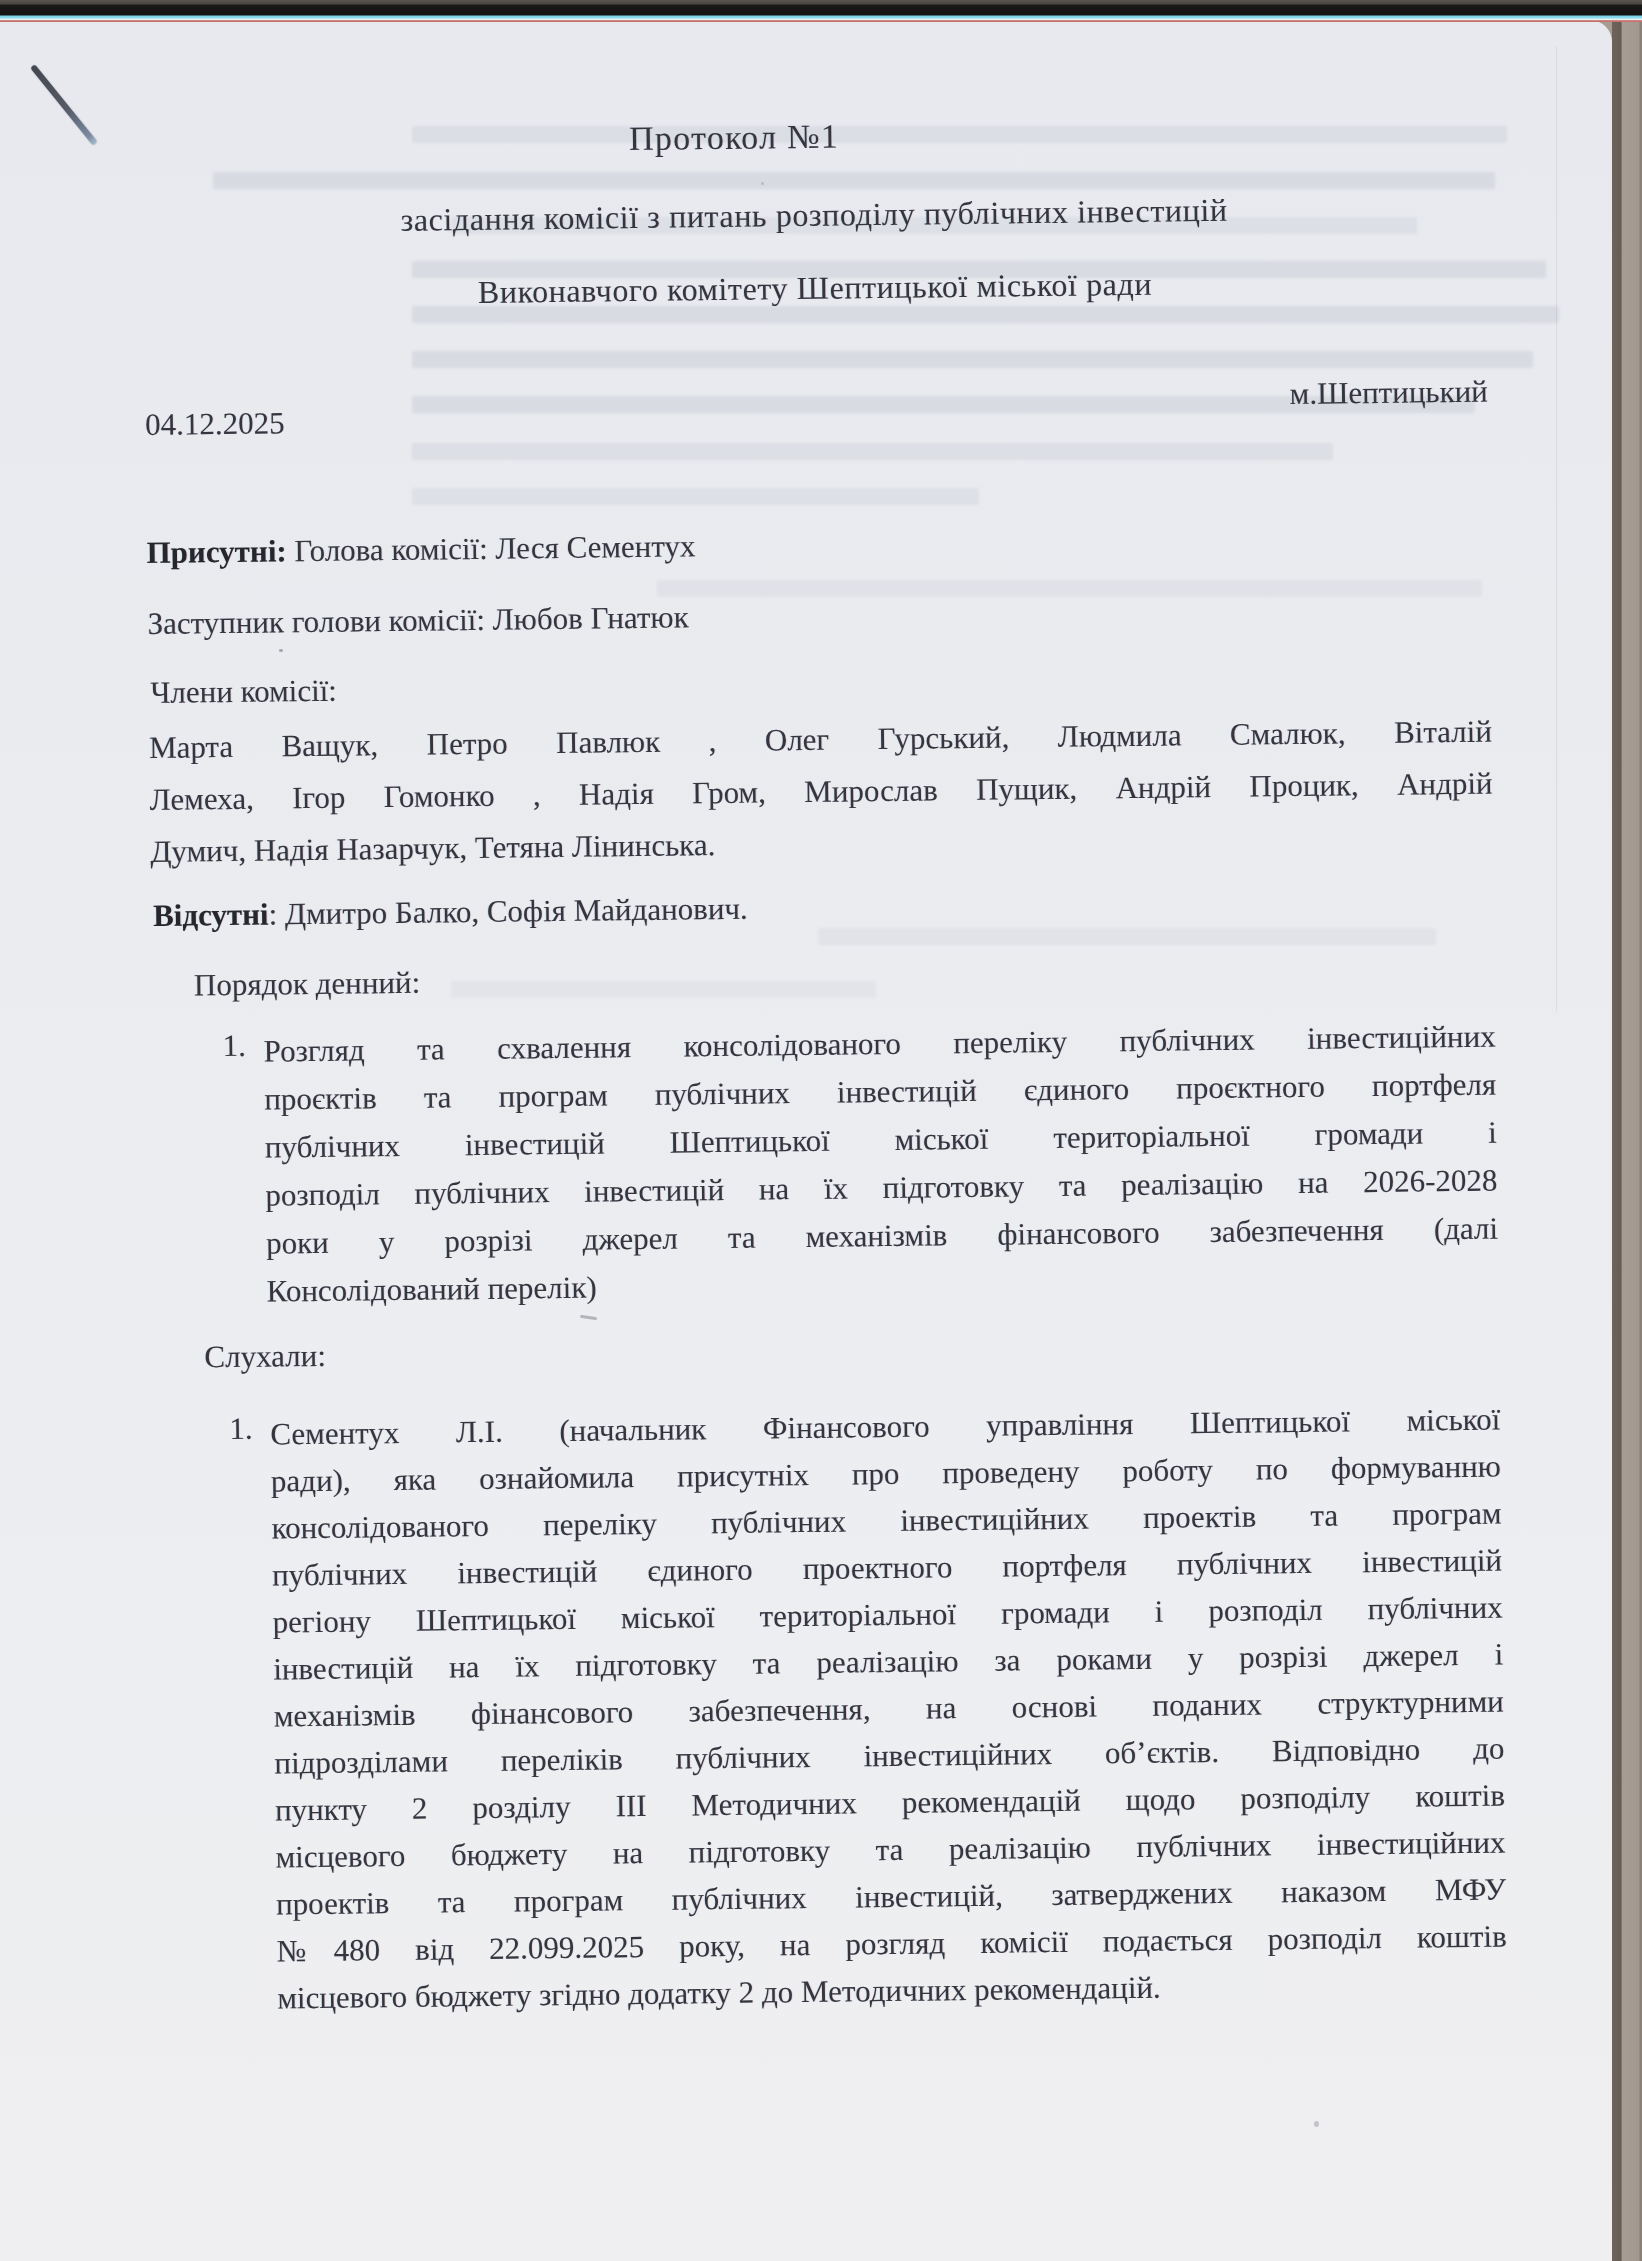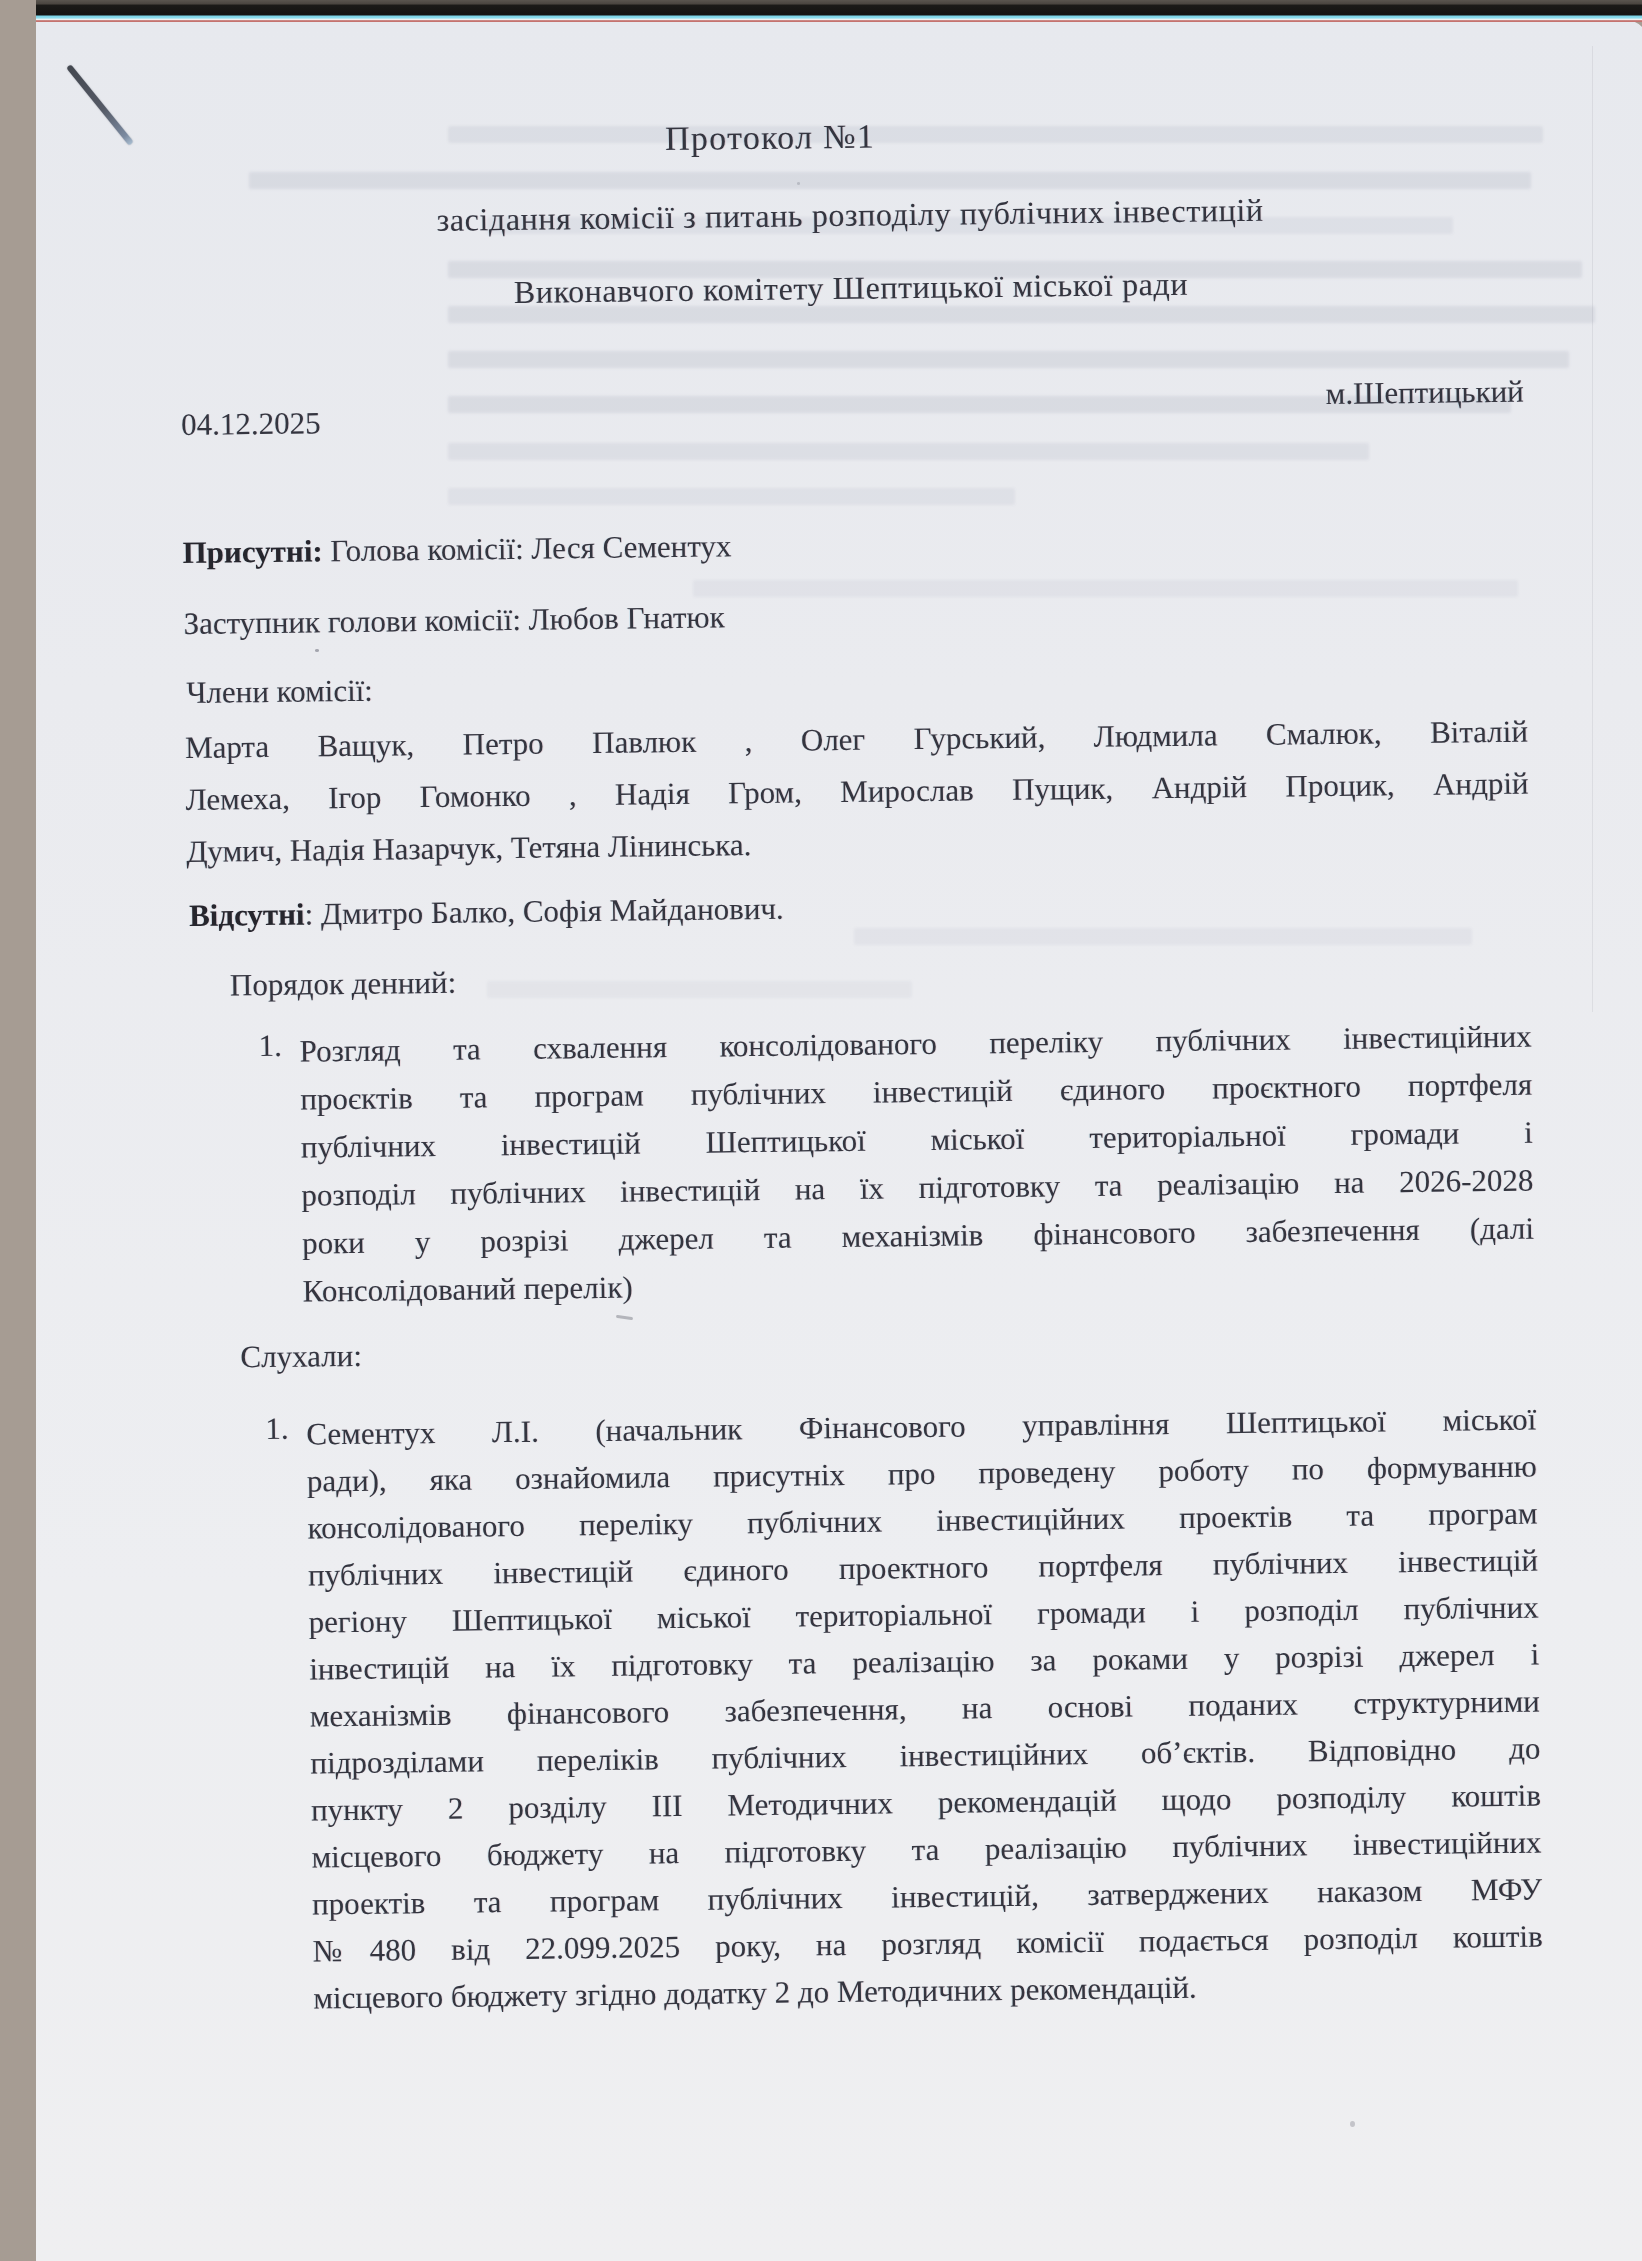--- a/index.html
+++ b/index.html
@@ -2,21 +2,21 @@
 <html style="font-size:10.3px"><head>
 <meta charset="utf-8">
 <style>
   html, body {
     margin: 0; padding: 0;
     width: 1643px; height: 2261px;
     overflow: hidden;
     background: #a69c93;
     font-family: "Liberation Serif", "DejaVu Serif", serif;
   }
-  .scan { position: absolute; inset: 0; width: 1597px; height: 2261px; margin-left: 36px; }
+  .scan { position: absolute; inset: 0; width: 1597px; height: 2261px; }
 
   
   .top-edge {
     position: absolute; left: 0; top: 0; width: 1643px; height: 22px; z-index: 5;
     background: linear-gradient(180deg,
       #5a554f 0px, #4a4540 3.9px,
       #1b1a18 5.2px, #141312 15px,
       #79d2e6 16px, #8fdcec 18px,
       #eef4f4 19.3px, #e8efef 20px,
       #c5736f 20.6px, #c5736f 22px);

